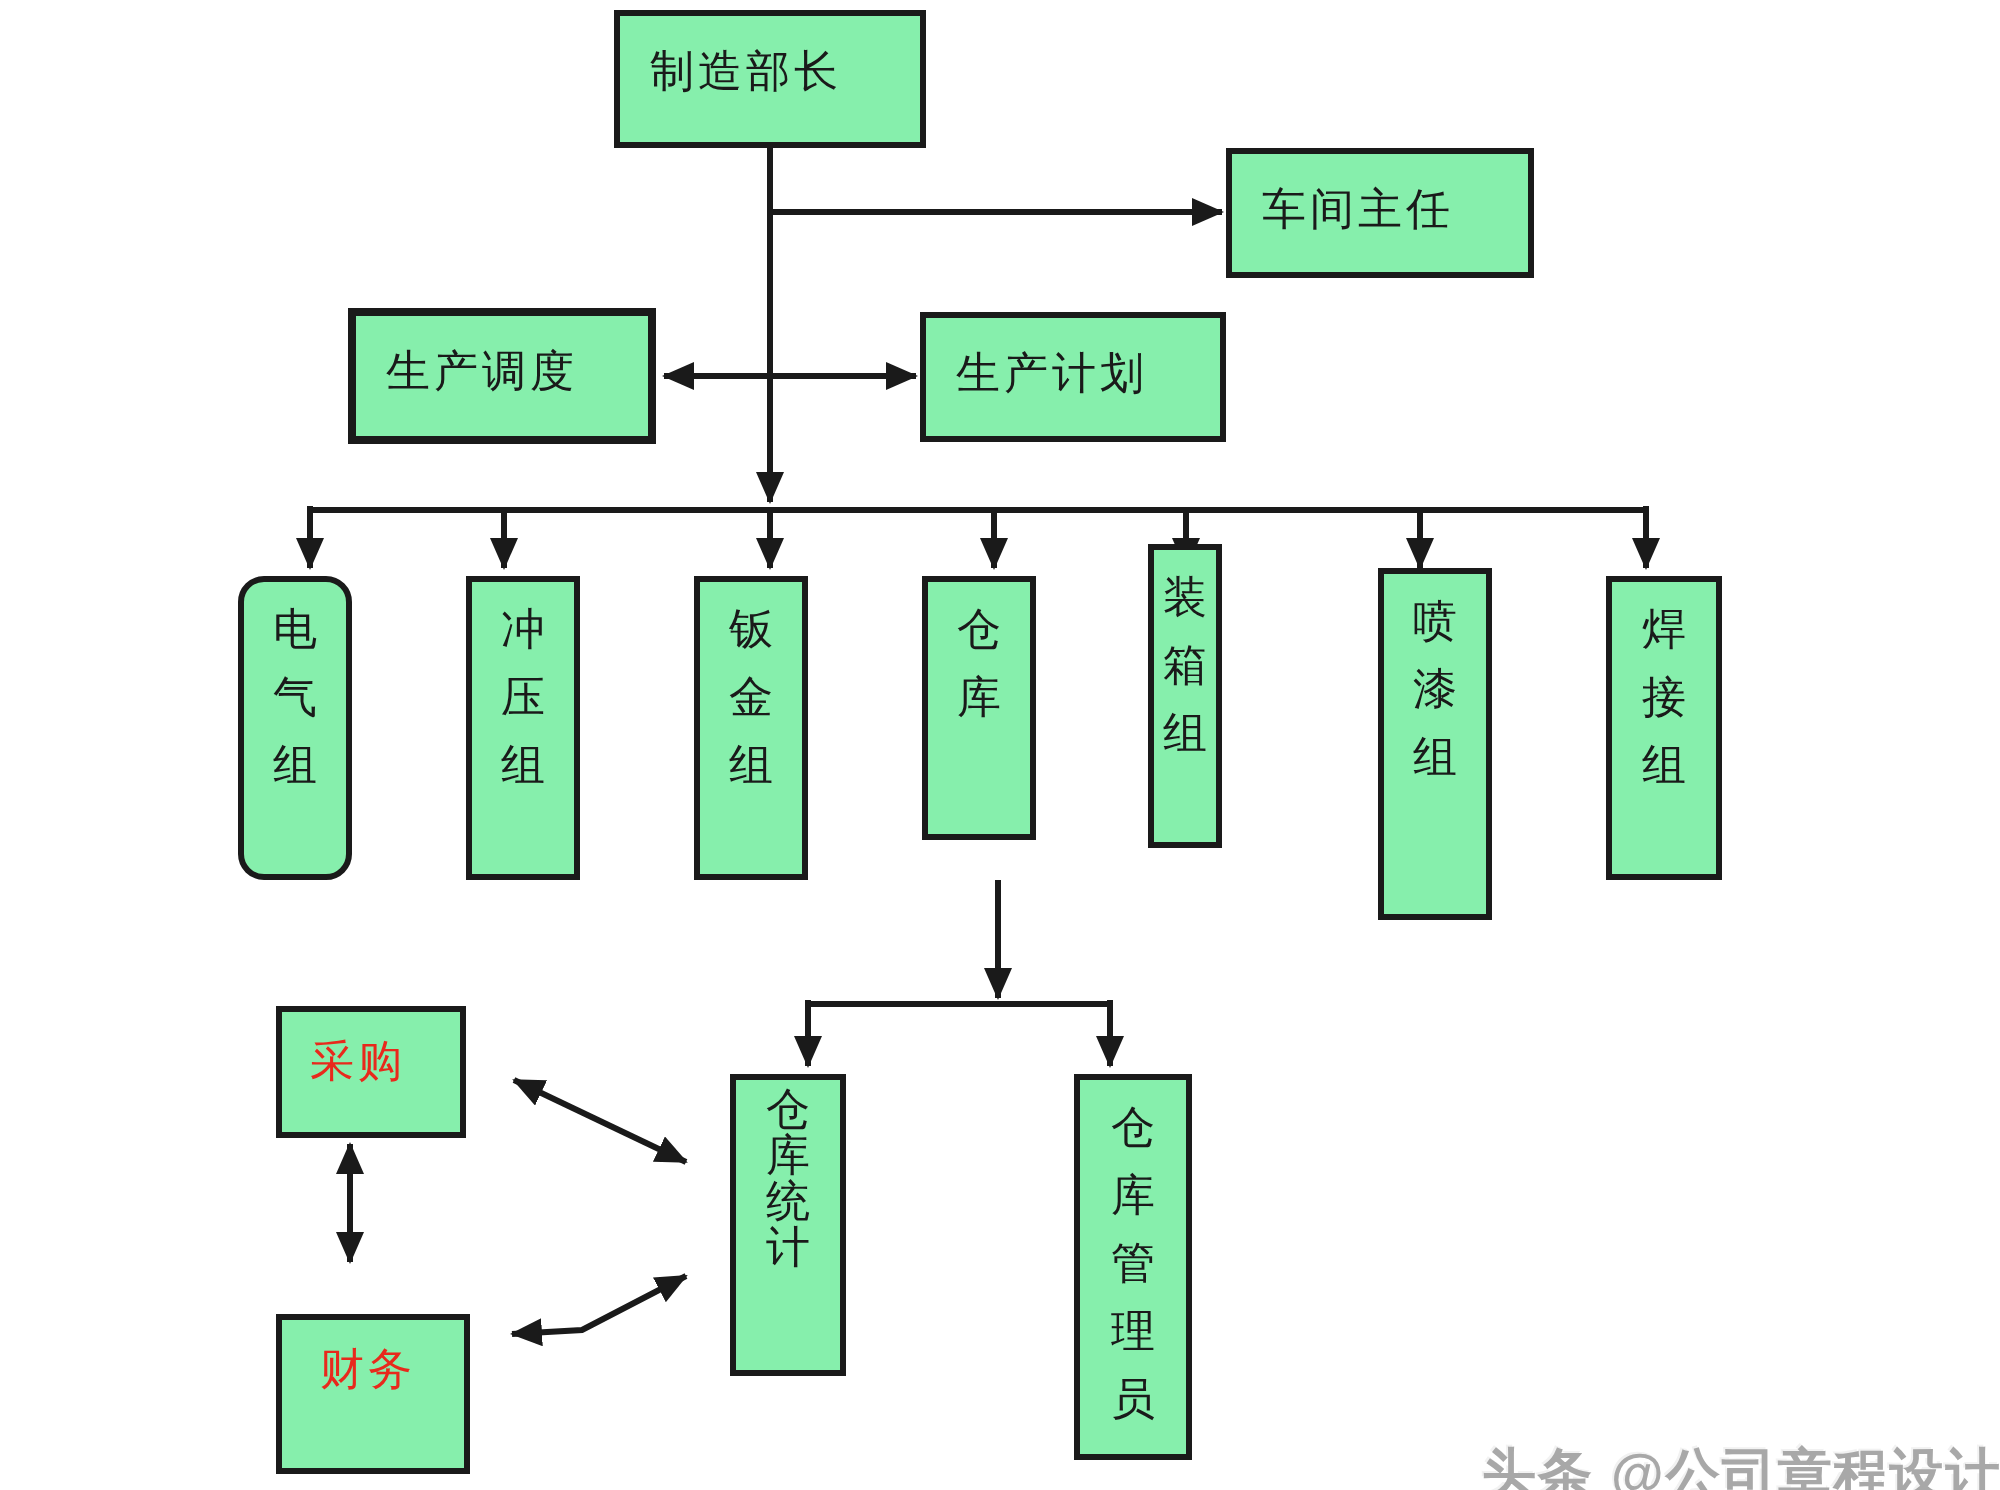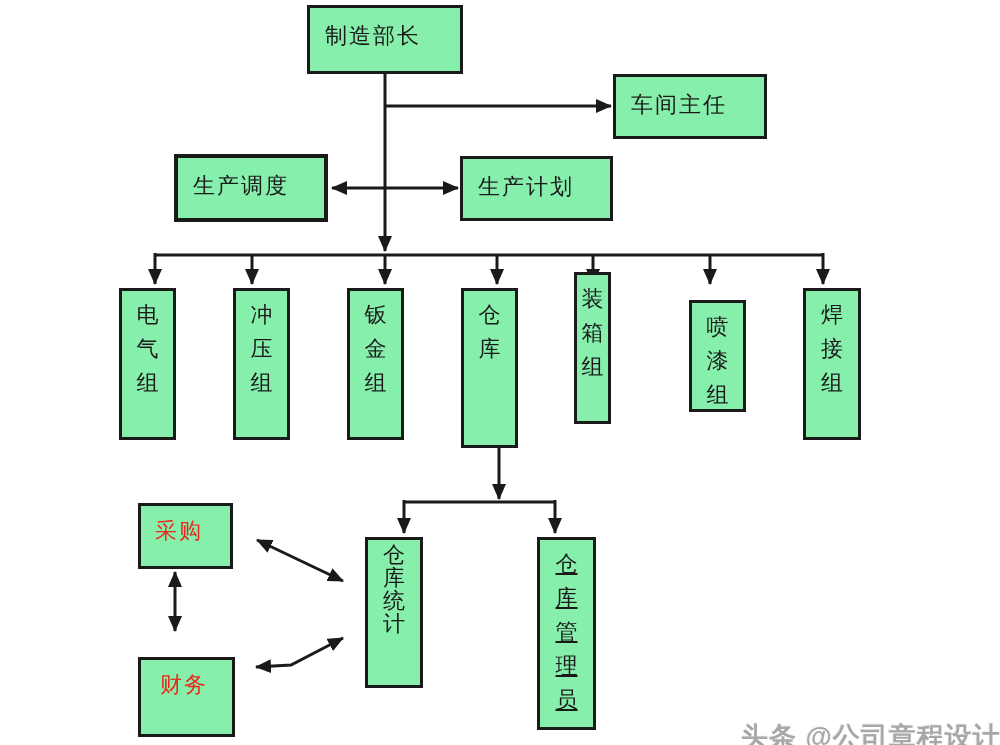--- a/index.html
+++ b/index.html
@@ -101,46 +101,46 @@
   </div>
 
   <div class="node hbox" style="left:613px; top:74px; width:154px; height:65px;">
     <span>车间主任</span>
   </div>
 
   <div class="node hbox" style="left:460px; top:156px; width:153px; height:65px;">
     <span>生产计划</span>
   </div>
 
-  <div class="node vbox" style="left:119px; top:288px; width:57px; height:152px;">
+  <div class="node vbox" style="left:119px; top:288px; width:57px; height:152px;border-radius:13px;">
     <span class="vlabel">电气组</span>
   </div>
   <div class="node vbox" style="left:233px; top:288px; width:57px; height:152px;">
     <span class="vlabel">冲压组</span>
   </div>
   <div class="node vbox" style="left:347px; top:288px; width:57px; height:152px;">
     <span class="vlabel">钣金组</span>
   </div>
-  <div class="node vbox" style="left:461px; top:288px; width:57px; height:160px;">
+  <div class="node vbox" style="left:461px; top:288px; width:57px; height:132px;">
     <span class="vlabel">仓库</span>
   </div>
   <div class="node vbox" style="left:574px; top:272px; width:37px; height:152px;">
     <span class="vlabel">装箱组</span>
   </div>
-  <div class="node vbox" style="left:689px; top:300px; width:57px; height:112px;">
+  <div class="node vbox" style="left:689px; top:284px; width:57px; height:176px;">
     <span class="vlabel">喷漆组</span>
   </div>
   <div class="node vbox" style="left:803px; top:288px; width:58px; height:152px;">
     <span class="vlabel">焊接组</span>
   </div>
 
   <div class="node vbox tight" style="left:365px; top:537px; width:58px; height:151px;">
     <span class="vlabel">仓库统计</span>
   </div>
-  <div class="node vbox" style="left:537px; top:537px; width:59px; height:193px;text-decoration:underline;">
+  <div class="node vbox" style="left:537px; top:537px; width:59px; height:193px;">
     <span class="vlabel">仓库管理员</span>
   </div>
 
   <div class="node hbox red-text" style="left:138px; top:503px; width:95px; height:66px; padding:10px 0 0 14px;">
     <span>采购</span>
   </div>
   <div class="node hbox red-text" style="left:138px; top:657px; width:97px; height:80px; padding:10px 0 0 19px;">
     <span>财务</span>
   </div>
 

